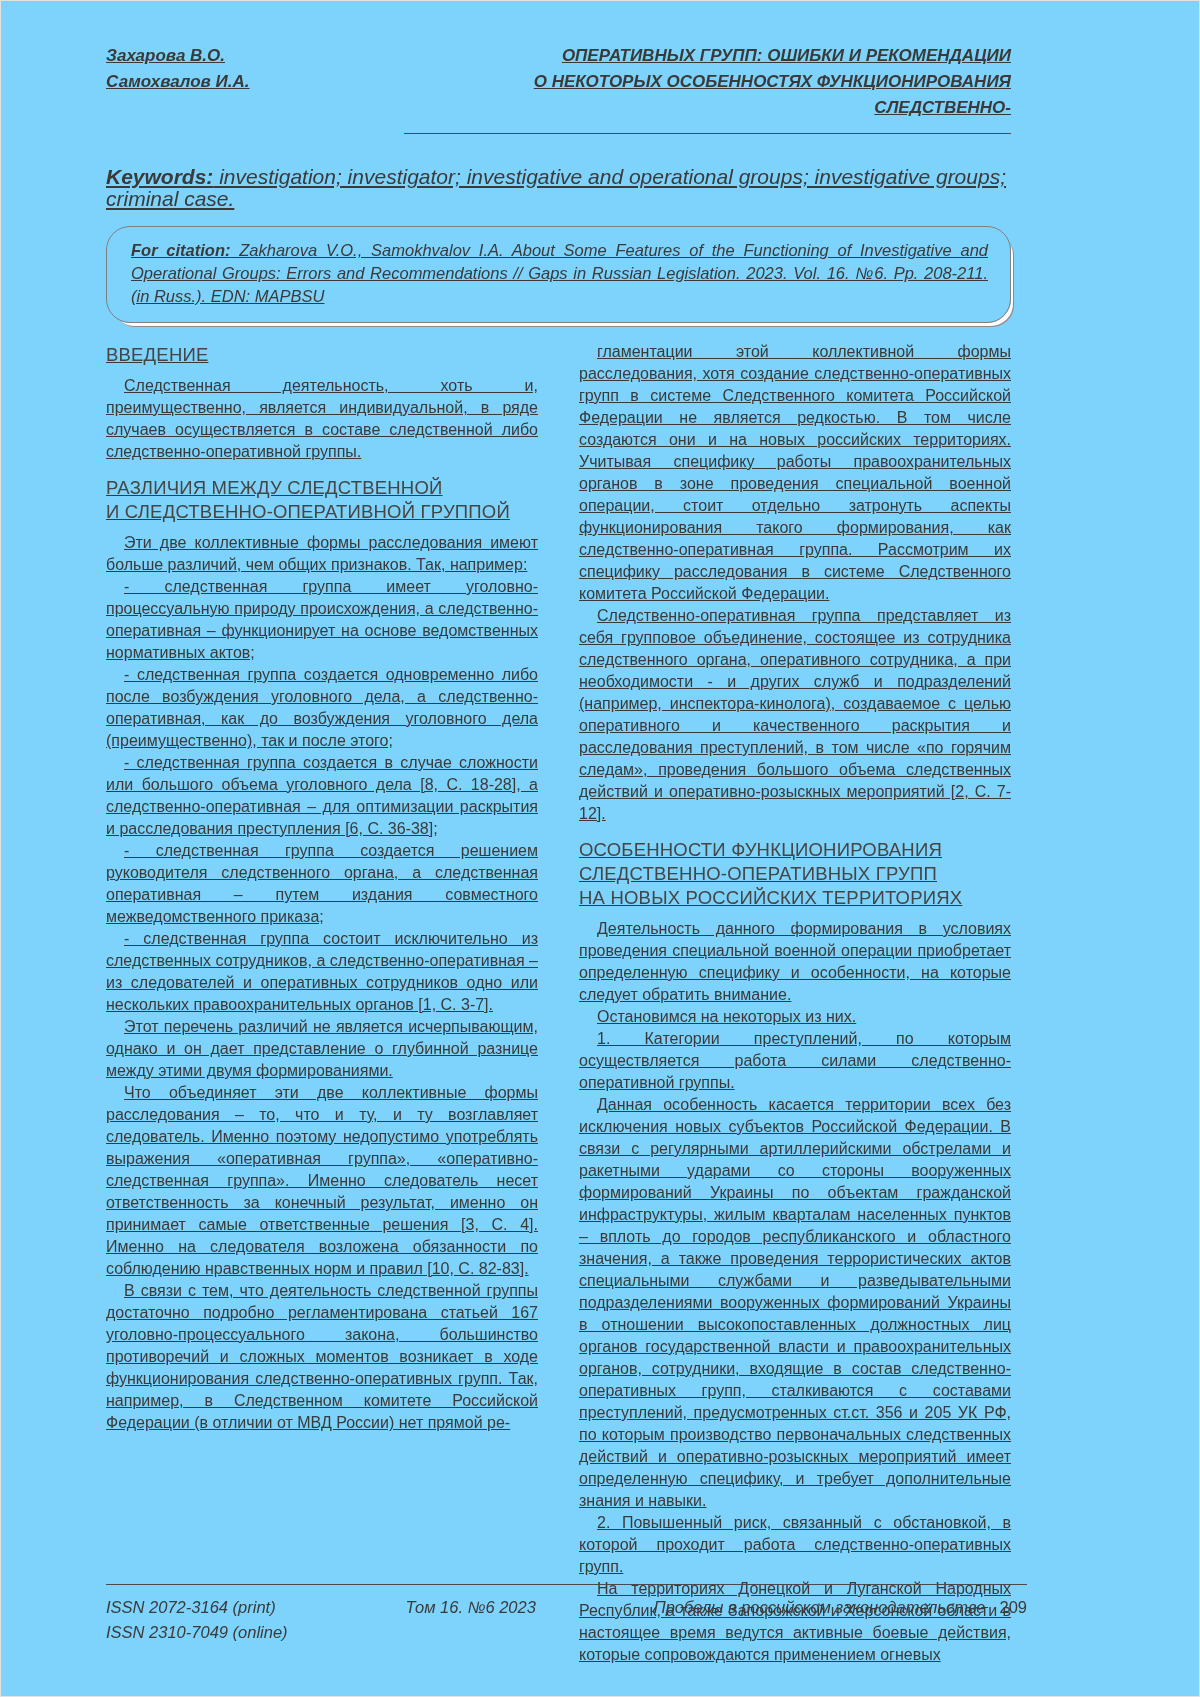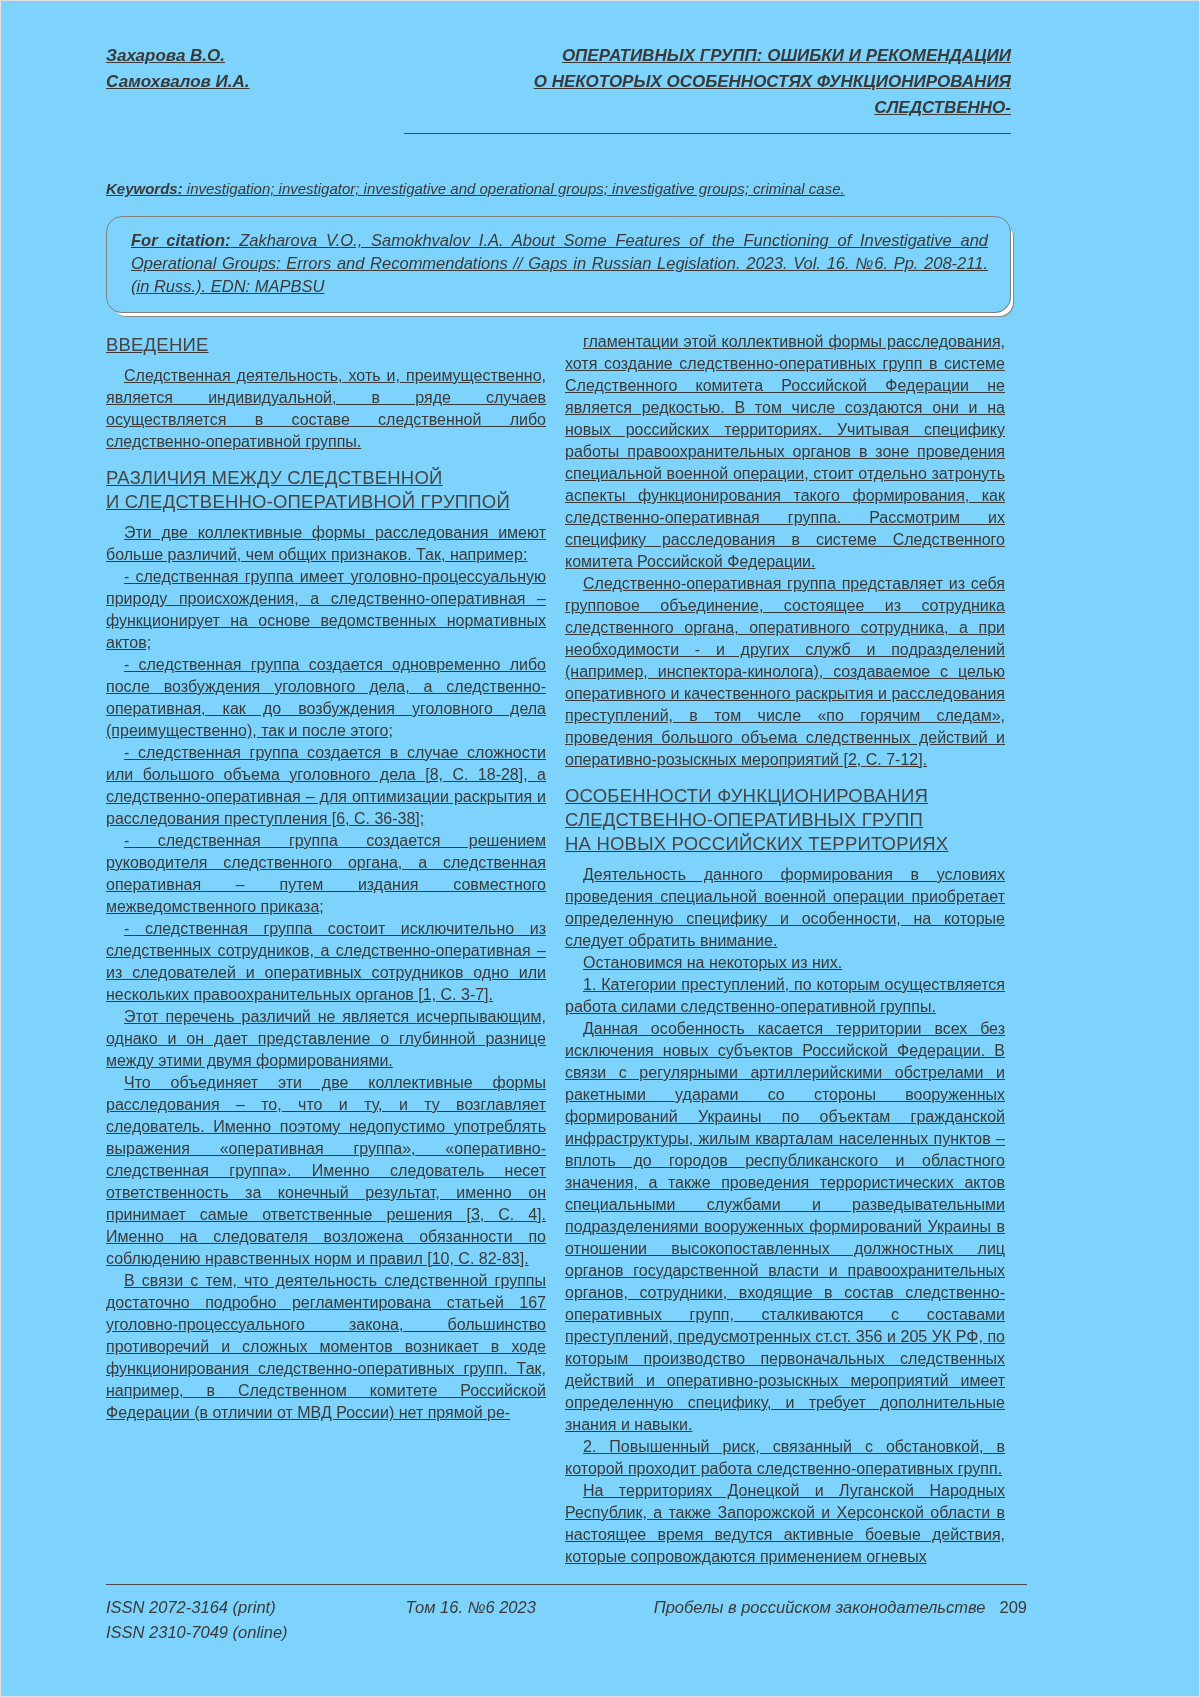--- a/index.html
+++ b/index.html
@@ -26,37 +26,37 @@
   .header{display:flex;justify-content:space-between;align-items:flex-start;}
   .authors{font-weight:bold;font-style:italic;font-size:17px;line-height:26px;white-space:nowrap;}
   .title-block{
     width:607px;text-align:right;
     font-weight:bold;font-style:italic;font-size:17px;line-height:26px;
     border-bottom:1.5px solid var(--rule);
     padding-bottom:12px;
   }
 
   
-  .keywords{margin-top:44px;font-size:15px;font-style:italic;line-height:22px;}
+  .keywords{margin-top:32px;font-size:21px;font-style:italic;line-height:22px;}
   .keywords .kw-label{font-weight:bold;}
 
   
   .citation-box{
     margin-top:16px;
     border:1.3px solid var(--box-border);
-    border-radius:16px;
+    border-radius:24px;
     padding:12px 22px 14px 24px;
     font-style:italic;font-size:16.5px;line-height:23px;
     text-align:justify;
     box-shadow:4px 5px 0 -2px #ffffff, 5px 6px 0 -2px #8b8b8b;
   }
   .citation-box .cit-label{font-weight:bold;}
 
   
-  .columns{margin-top:18px;display:flex;gap:19px;}
+  .columns{margin-top:18px;display:flex;gap:41px;}
   .col{width:440px;font-size:16px;line-height:22px;text-align:justify;}
   .col p{text-indent:18px;}
   .col h2{
     font-size:18.5px;line-height:24px;font-weight:400;
     color:#454545;margin:13px 0 8px 0;
     white-space:pre-line;text-align:left;letter-spacing:.2px;
   }
   .col h2:first-child{margin-top:2px;}
 
   

